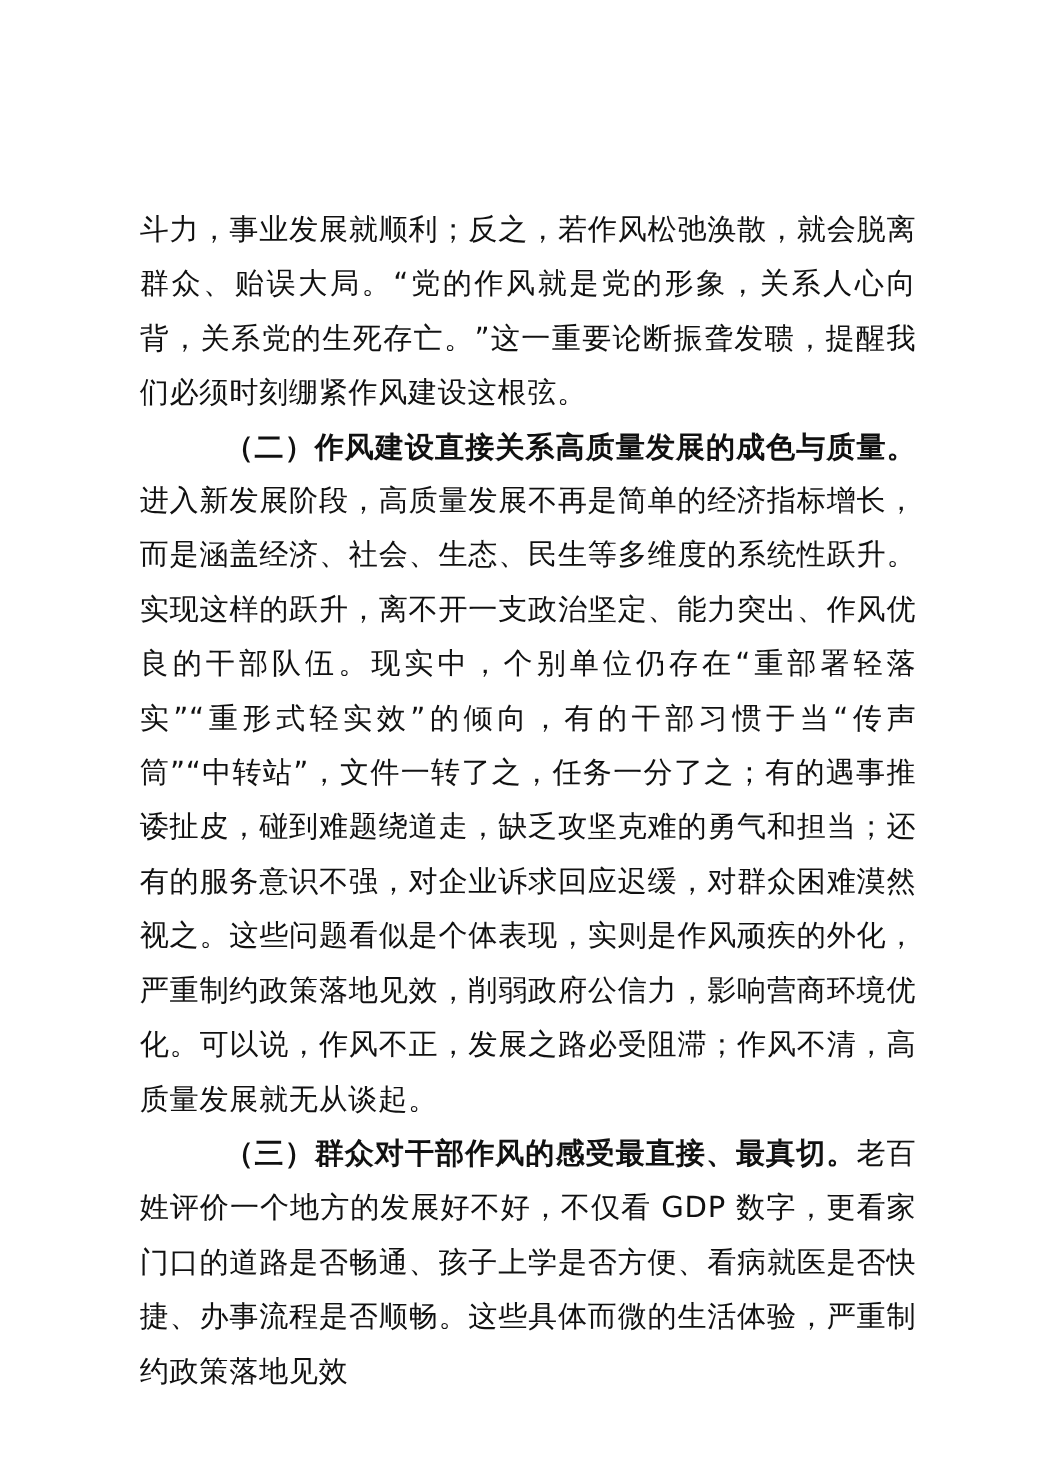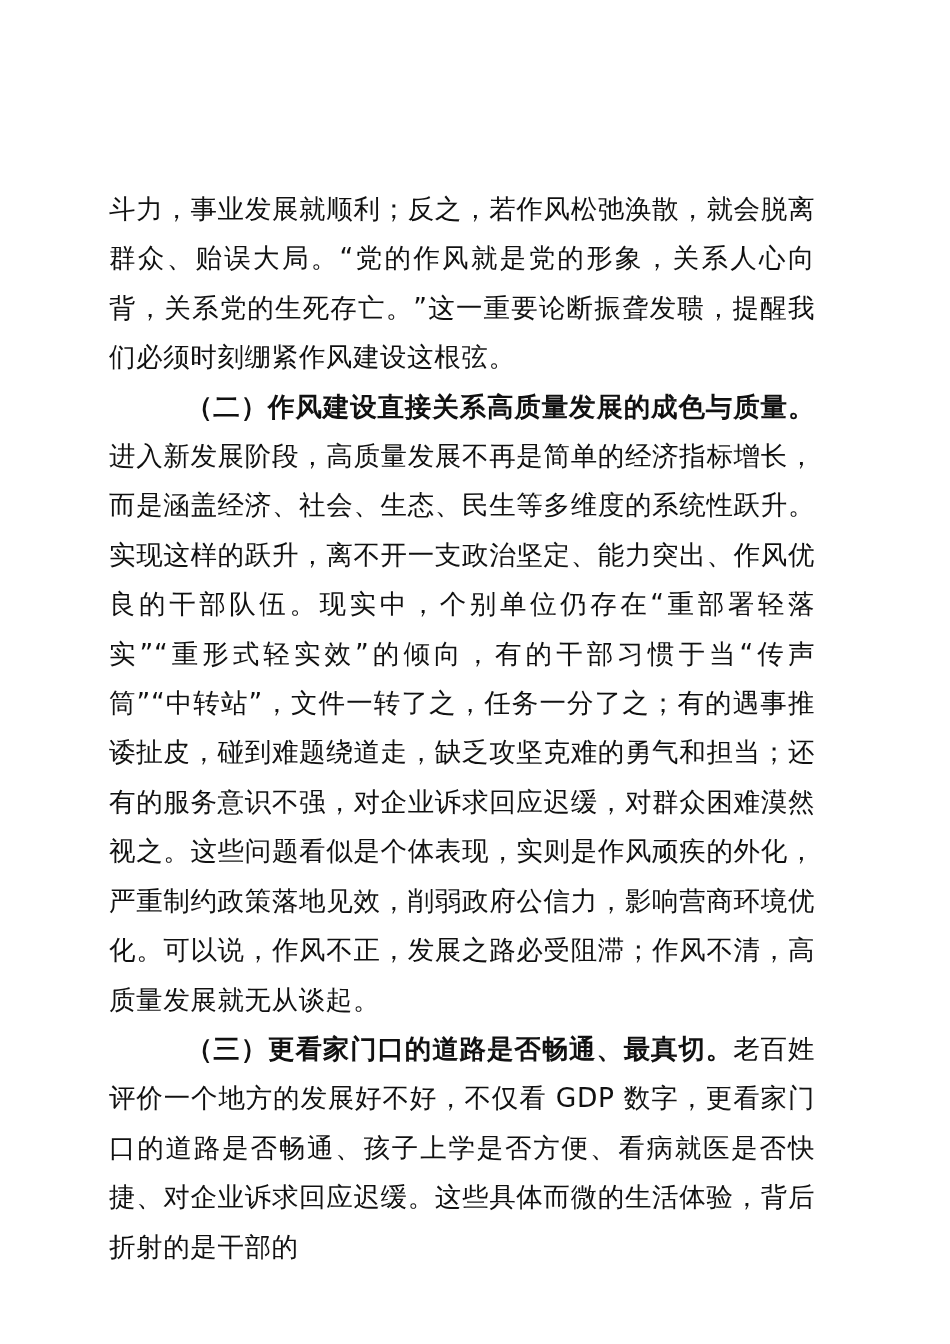--- a/index.html
+++ b/index.html
@@ -10,21 +10,21 @@
   body {
     width: 950px;
     height: 1344px;
     position: relative;
     overflow: hidden;
     font-family: "DejaVu Sans", "Liberation Sans", sans-serif;
     color: #111111;
   }
   .page {
     position: absolute;
-    left: 109px;
+    left: 127px;
     top: 184px;
     width: 706px;
   }
   .para {
     margin: 0;
     font-size: 26.5px;
     line-height: 49.4px;
     text-align: justify;
     text-justify: inter-character;
     letter-spacing: 0.6px;
@@ -39,14 +39,14 @@
   }
 </style>
 </head>
 <body>
 
 <div class="page">
   <p class="para"><span>斗力，事业发展就顺利；反之，若作风松弛涣散，就会脱离群众、贻误大局。“党的作风就是党的形象，关系人心向背，关系党的生死存亡。”这一重要论断振聋发聩，提醒我们必须时刻绷紧作风建设这根弦。</span></p>
 
   <p class="para indent"><span class="heading">（二）作风建设直接关系高质量发展的成色与质量。</span><span>进入新发展阶段，高质量发展不再是简单的经济指标增长，而是涵盖经济、社会、生态、民生等多维度的系统性跃升。实现这样的跃升，离不开一支政治坚定、能力突出、作风优良的干部队伍。现实中，个别单位仍存在“重部署轻落实”“重形式轻实效”的倾向，有的干部习惯于当“传声筒”“中转站”，文件一转了之，任务一分了之；有的遇事推诿扯皮，碰到难题绕道走，缺乏攻坚克难的勇气和担当；还有的服务意识不强，对企业诉求回应迟缓，对群众困难漠然视之。这些问题看似是个体表现，实则是作风顽疾的外化，严重制约政策落地见效，削弱政府公信力，影响营商环境优化。可以说，作风不正，发展之路必受阻滞；作风不清，高质量发展就无从谈起。</span></p>
 
-  <p class="para indent"><span class="heading">（三）更看家门口的道路是否畅通、最真切。</span><span>老百姓评价一个地方的发展好不好，不仅看 GDP 数字，更看家门口的道路是否畅通、孩子上学是否方便、看病就医是否快捷、对企业诉求回应迟缓。这些具体而微的生活体验，背后折射的是干部的</span></p>
+  <p class="para indent"><span class="heading">（三）群众对干部作风的感受最直接、最真切。</span><span>老百姓评价一个地方的发展好不好，不仅看 GDP 数字，更看家门口的道路是否畅通、孩子上学是否方便、看病就医是否快捷、办事流程是否顺畅。这些具体而微的生活体验，严重制约政策落地见效</span></p>
 </div>
 
 </body></html>

